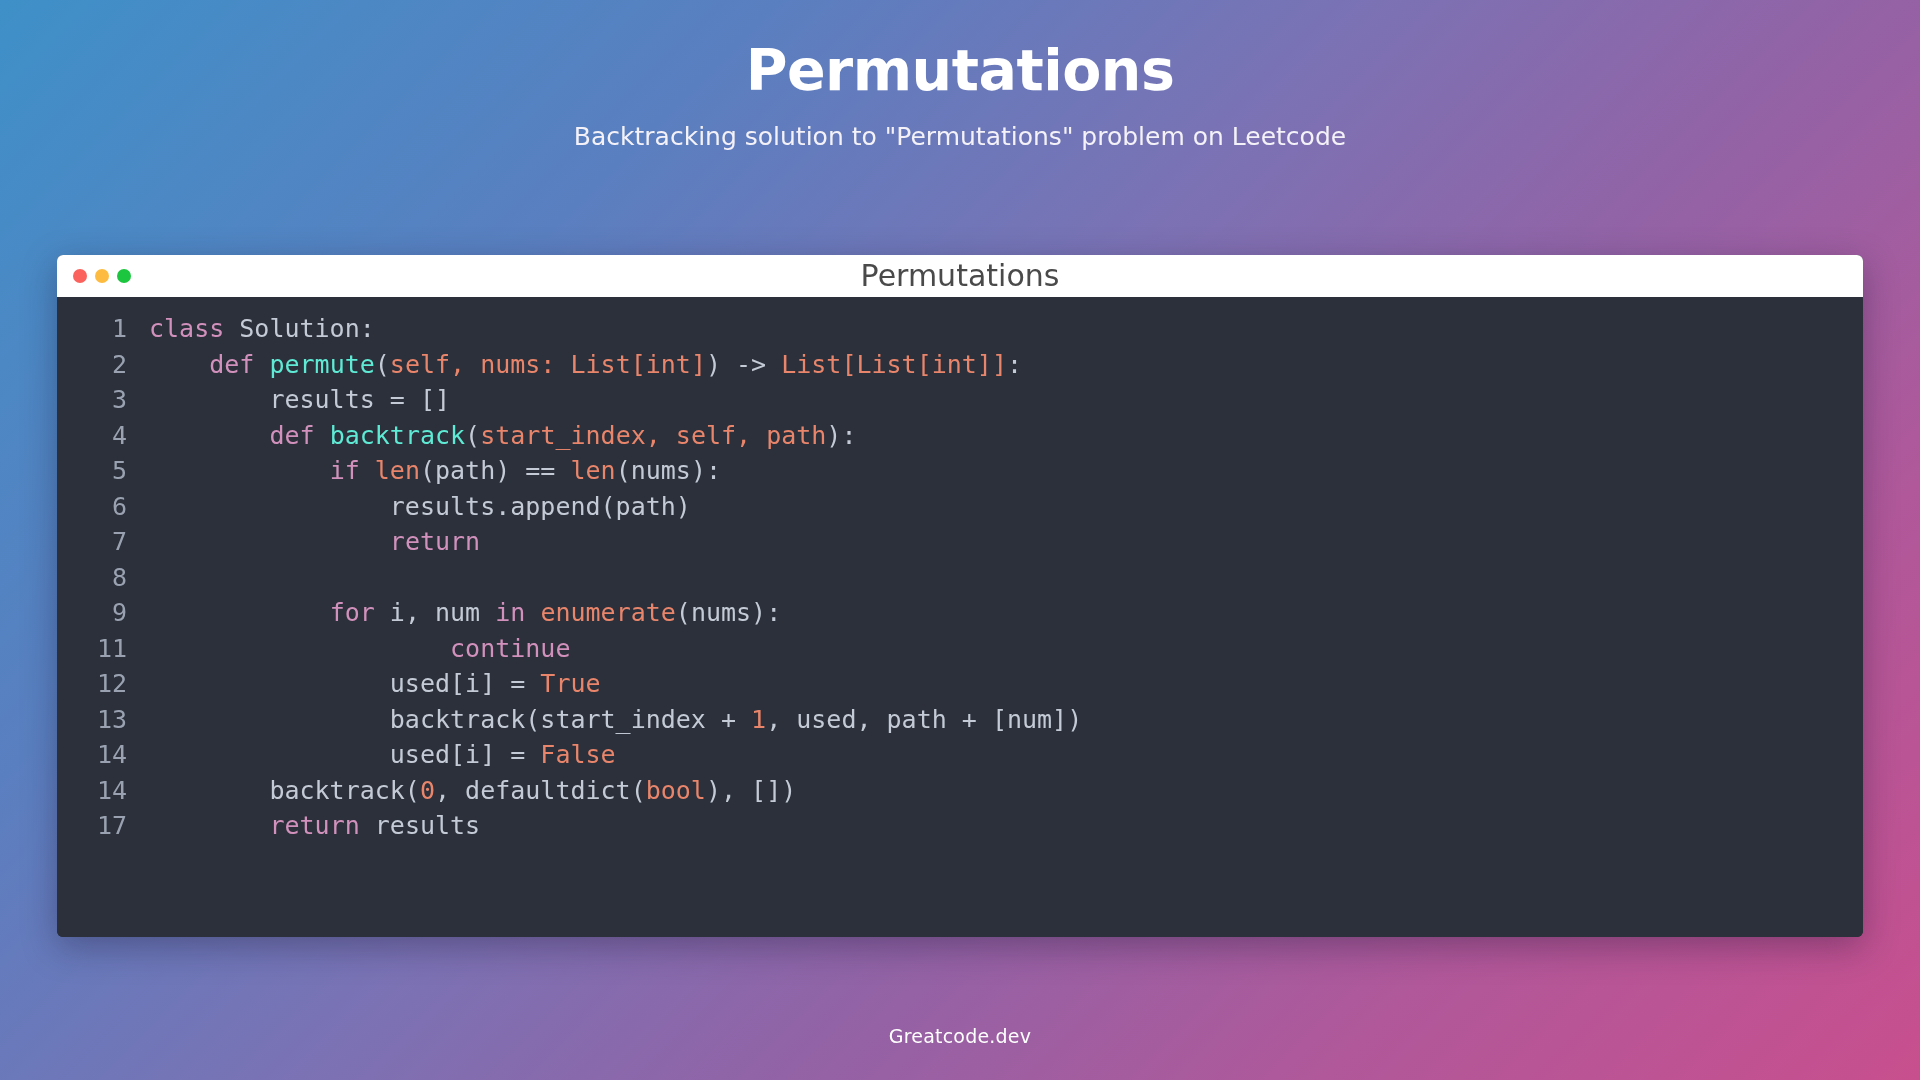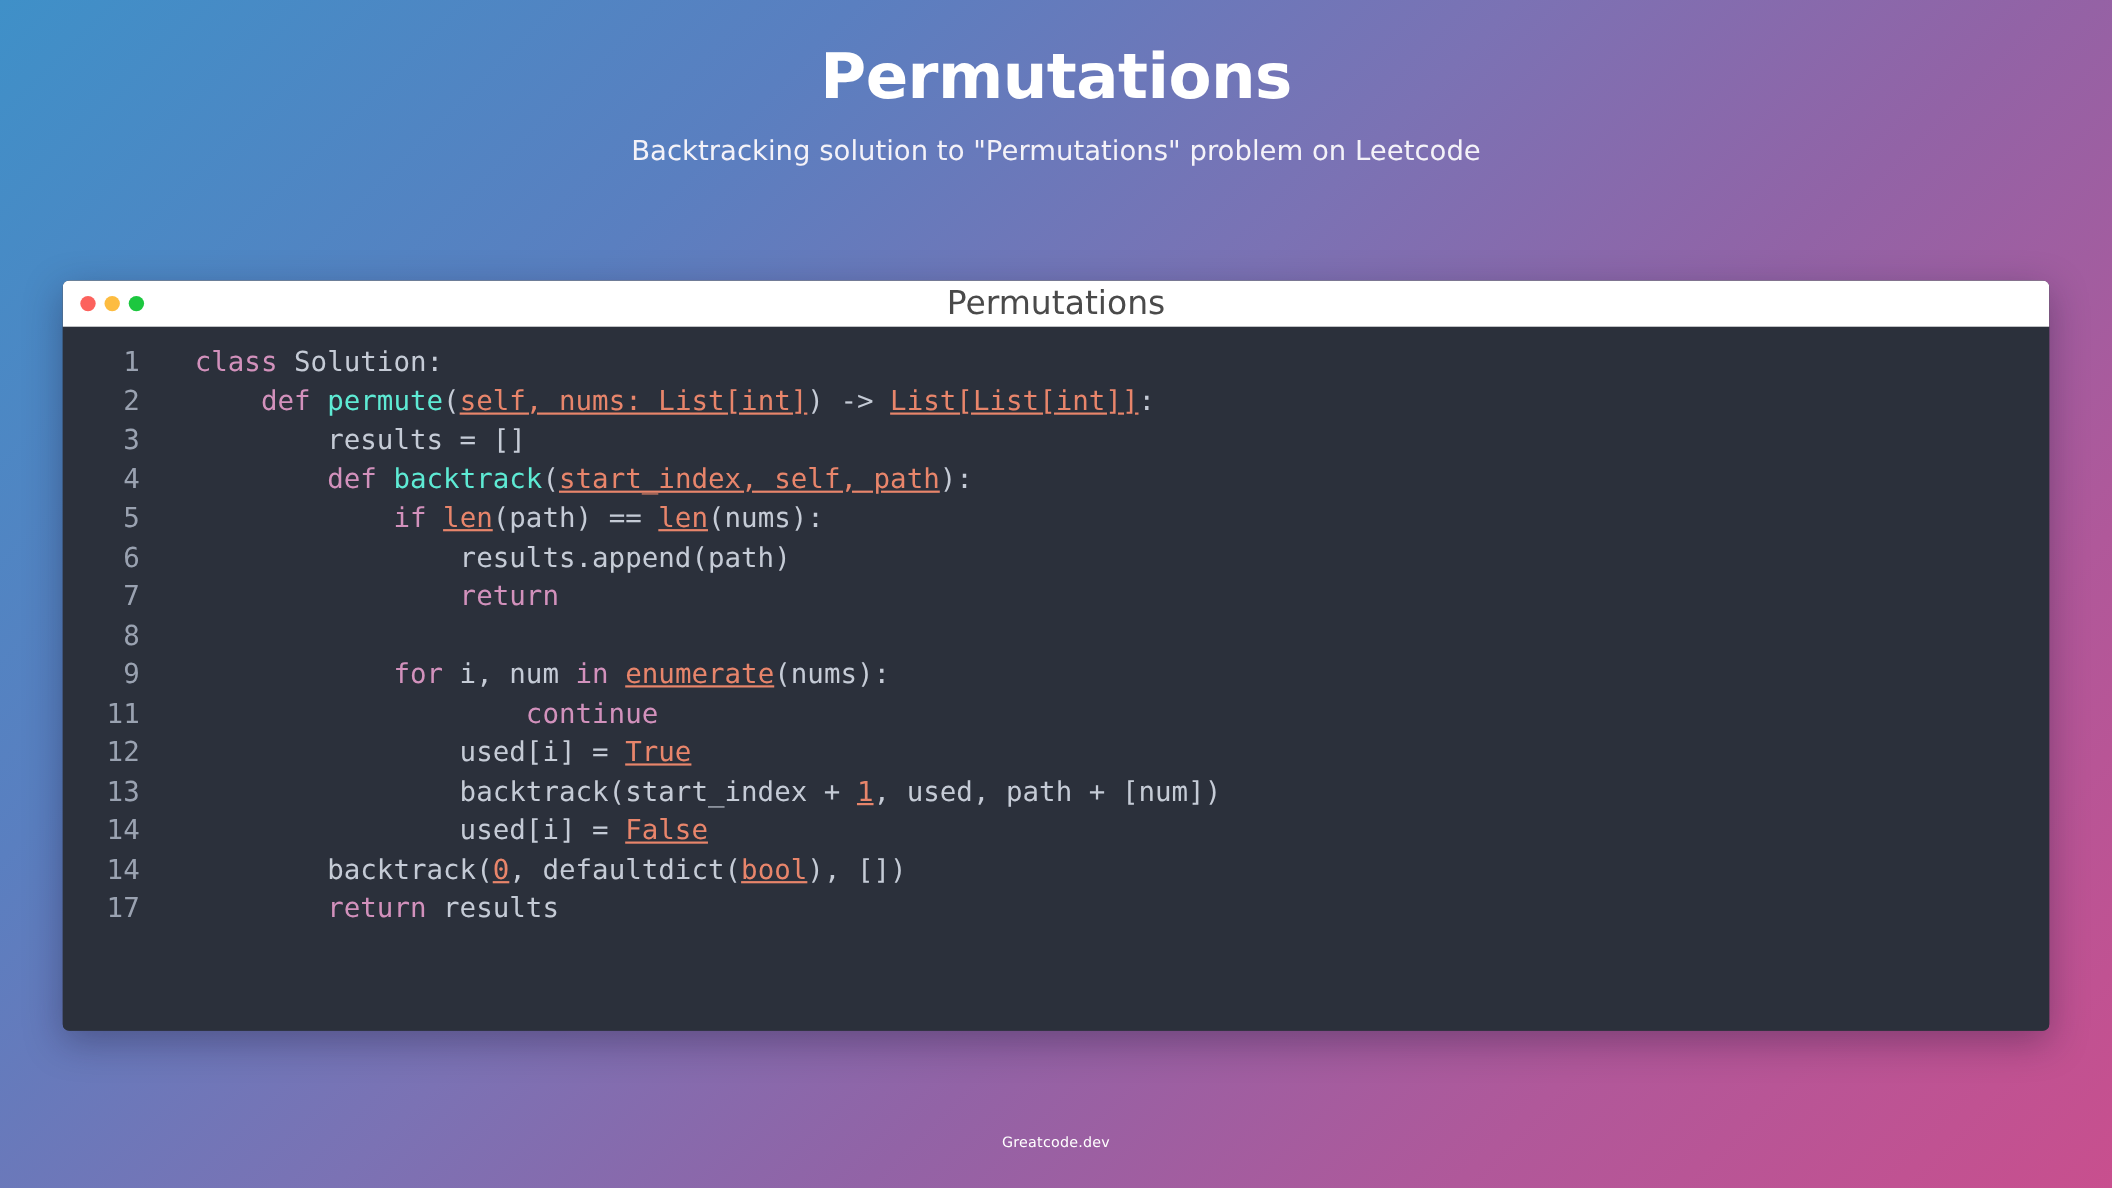--- a/index.html
+++ b/index.html
@@ -114,37 +114,36 @@
     flex: 0 0 92px;
     text-align: right;
     padding-right: 22px;
     color: #9aa2b1;
     user-select: none;
   }
   .code {
     flex: 1 1 auto;
     color: #c5cbd6;
     white-space: pre;
-    margin-left: 28px;
   }
 
   
   .kw   { color: #d291bc; }  
   .fn   { color: #5eead4; }  
-  .par  { color: #e8856b; text-decoration: underline; }  
+  .par  { color: #e8856b; }  
   .pl   { color: #c5cbd6; }  
 
   
   .footer {
     position: absolute;
     left: 0; right: 0;
     bottom: 33px;
     text-align: center;
     font-family: "DejaVu Sans", "Liberation Sans", sans-serif;
-    font-size: 13px;
+    font-size: 19px;
     font-weight: 400;
     color: #ffffff;
     letter-spacing: 0.2px;
   }
 </style>
 </head>
 <body>
 
 <div class="header">
   <h1 class="title">Permutations</h1>

